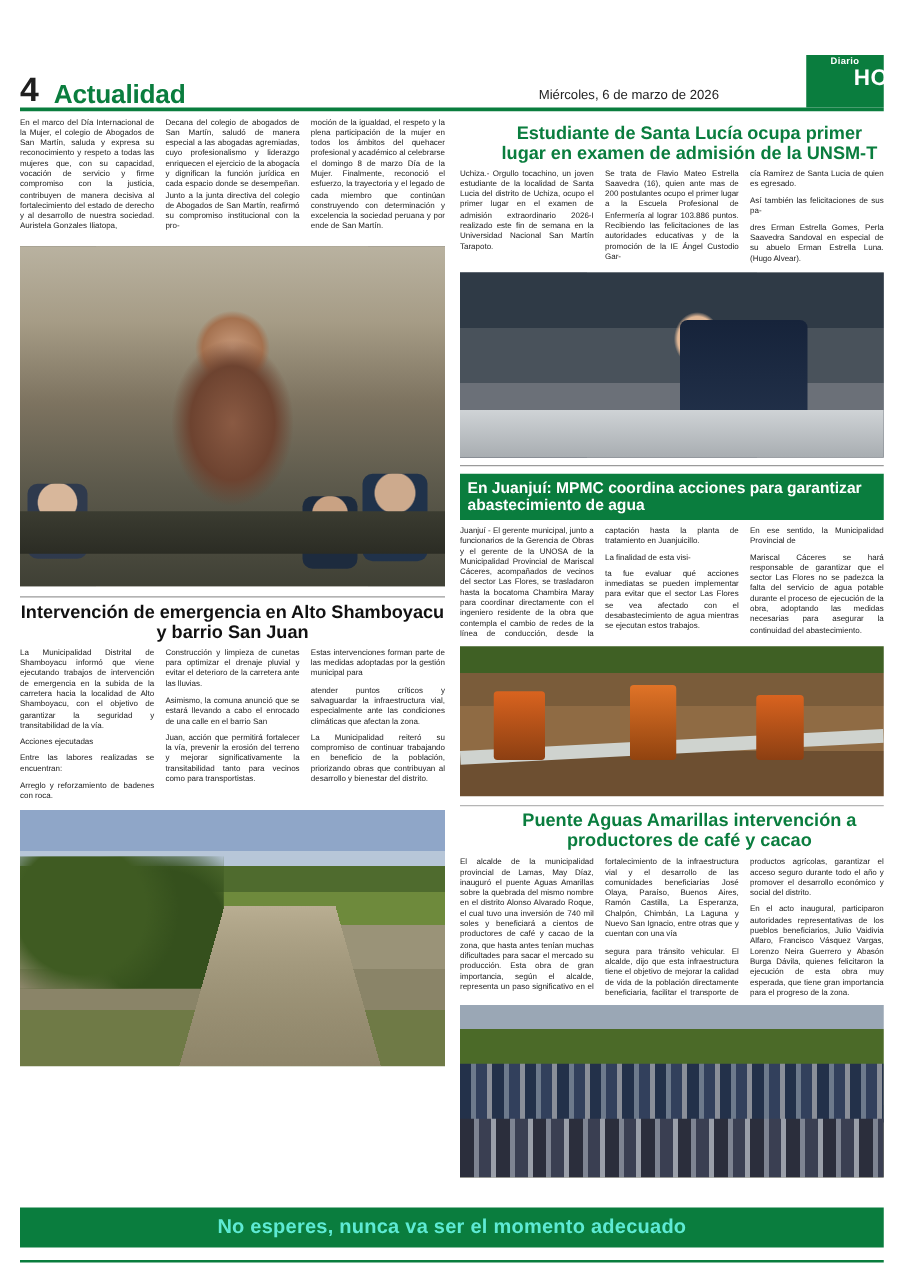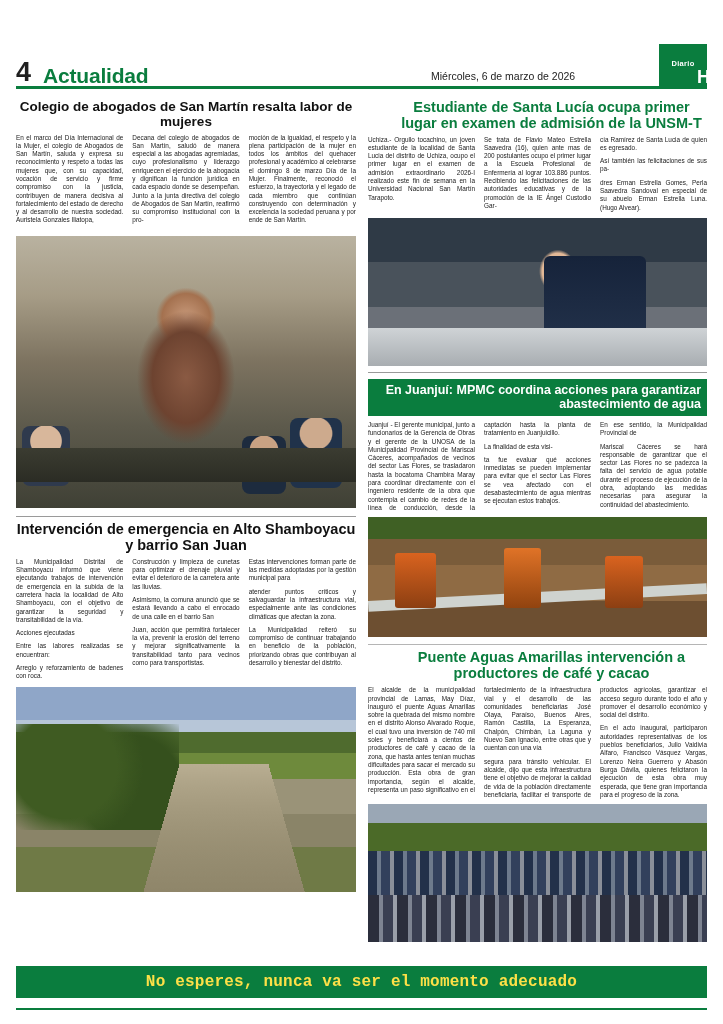--- a/index.html
+++ b/index.html
@@ -24,23 +24,23 @@
   .section-title {
     font-size: 21px; font-weight: bold; color: #0a7d3e;
     line-height: 1; letter-spacing: -0.2px; text-align: right;
   }
   .issue-date {
     position: absolute; left: 415px; bottom: 4px;
     font-size: 10.5px; color: #222;
   }
   .logo {
     position: absolute; right: 0; bottom: 0;
-    width: 48px; height: 42px; background: #0a7d3e;
+    width: 62px; height: 42px; background: #0a7d3e;
     color: #fff; text-align: center;
-    padding-top: 16px;
+    padding-top: 1px;
   }
   .logo .l1 { font-size: 7.5px; font-weight: bold; line-height: 8px; letter-spacing: .3px;}
   .logo .l2 { font-size: 18px; font-weight: bold; line-height: 18px; letter-spacing: .5px; margin-left: 38px;}
 
   .rule { height: 2.5px; background: #0a7d3e; width: 100%; }
   .rule-thin { height: 1px; background: #9a9a9a; width: 100%; }
 
   
   .body-wrap { display: flex; gap: 12px; padding-top: 6px; }
   .col-left { width: 340px; }
@@ -119,30 +119,29 @@
   
   .ph-crowd { height: 138px; margin-top: 5px;
     background:
       linear-gradient(to bottom,#9aa7b5 0 14%, #4b6a28 14% 34%, #7d7f62 34% 58%, #6a6c55 58% 100%);
   }
   .ph-crowd .row1{position:absolute;left:0;right:0;top:34%;height:34%;
     background:repeating-linear-gradient(90deg,#23314a 0 9px,#6d7a8c 9px 13px,#32405c 13px 22px,#8a8f99 22px 26px);}
   .ph-crowd .row2{position:absolute;left:0;right:0;top:66%;height:34%;
     background:repeating-linear-gradient(90deg,#2b2e3c 0 11px,#7e8492 11px 15px,#3a3f52 15px 25px,#9a9fa9 25px 29px);}
   .headband {
-    background: #0a7d3e; color: #fff; text-align: right;
+    background: #0a7d3e; color: #fff; text-align: left;
     font-size: 12.5px; font-weight: bold; line-height: 14.5px;
     padding: 4px 6px; margin: 6px 0 5px;
   }
   .footer-band {
     position: absolute; left: 16px; right: 16px; bottom: 26px;
-    background: #0a7d3e; color: #fde047; text-align: center;
+    background: #0a7d3e; color: #5eead4; text-align: center;
     font-size: 16px; font-weight: bold; padding: 7px 4px;
     letter-spacing: .2px;
-    font-family: Liberation Mono, monospace;
   }
   .footline { position:absolute; left:16px; right:16px; bottom:14px; height:2.5px; background:#0a7d3e; }
   .block-sep { height:1px; background:#b5b5b5; margin:7px 0 3px; }
 </style>
 </head>
 <body>
 
 <div class="page">
 
   <div class="masthead">
@@ -154,21 +153,20 @@
       <div class="l2">HOY</div>
     </div>
   </div>
   <div class="rule"></div>
 
   <div class="body-wrap">
 
     <div class="col-left">
 
       <article>
-        <h2 class="art">Colegio de abogados de San Martín resalta labor de mujeres</h2>
         <div class="cols3">
           <p>En el marco del Día Internacional de la Mujer, el colegio de Abogados de San Martín, saluda y expresa su reconocimiento y respeto a todas las mujeres que, con su capacidad, vocación de servicio y firme compromiso con la justicia, contribuyen de manera decisiva al fortalecimiento del estado de derecho y al desarrollo de nuestra sociedad. Auristela Gonzales Iliatopa,</p>
           <p>Decana del colegio de abogados de San Martín, saludó de manera especial a las abogadas agremiadas, cuyo profesionalismo y liderazgo enriquecen el ejercicio de la abogacía y dignifican la función jurídica en cada espacio donde se desempeñan. Junto a la junta directiva del colegio de Abogados de San Martín, reafirmó su compromiso institucional con la pro-</p>
           <p>moción de la igualdad, el respeto y la plena participación de la mujer en todos los ámbitos del quehacer profesional y académico al celebrarse el domingo 8 de marzo Día de la Mujer. Finalmente, reconoció el esfuerzo, la trayectoria y el legado de cada miembro que continúan construyendo con determinación y excelencia la sociedad peruana y por ende de San Martín.</p>
         </div>
         <div class="photo ph-woman">
           <div class="pplA"></div>
           <div class="pplC"></div>
           <div class="pplB"></div>
           <div class="deskbar"></div>

